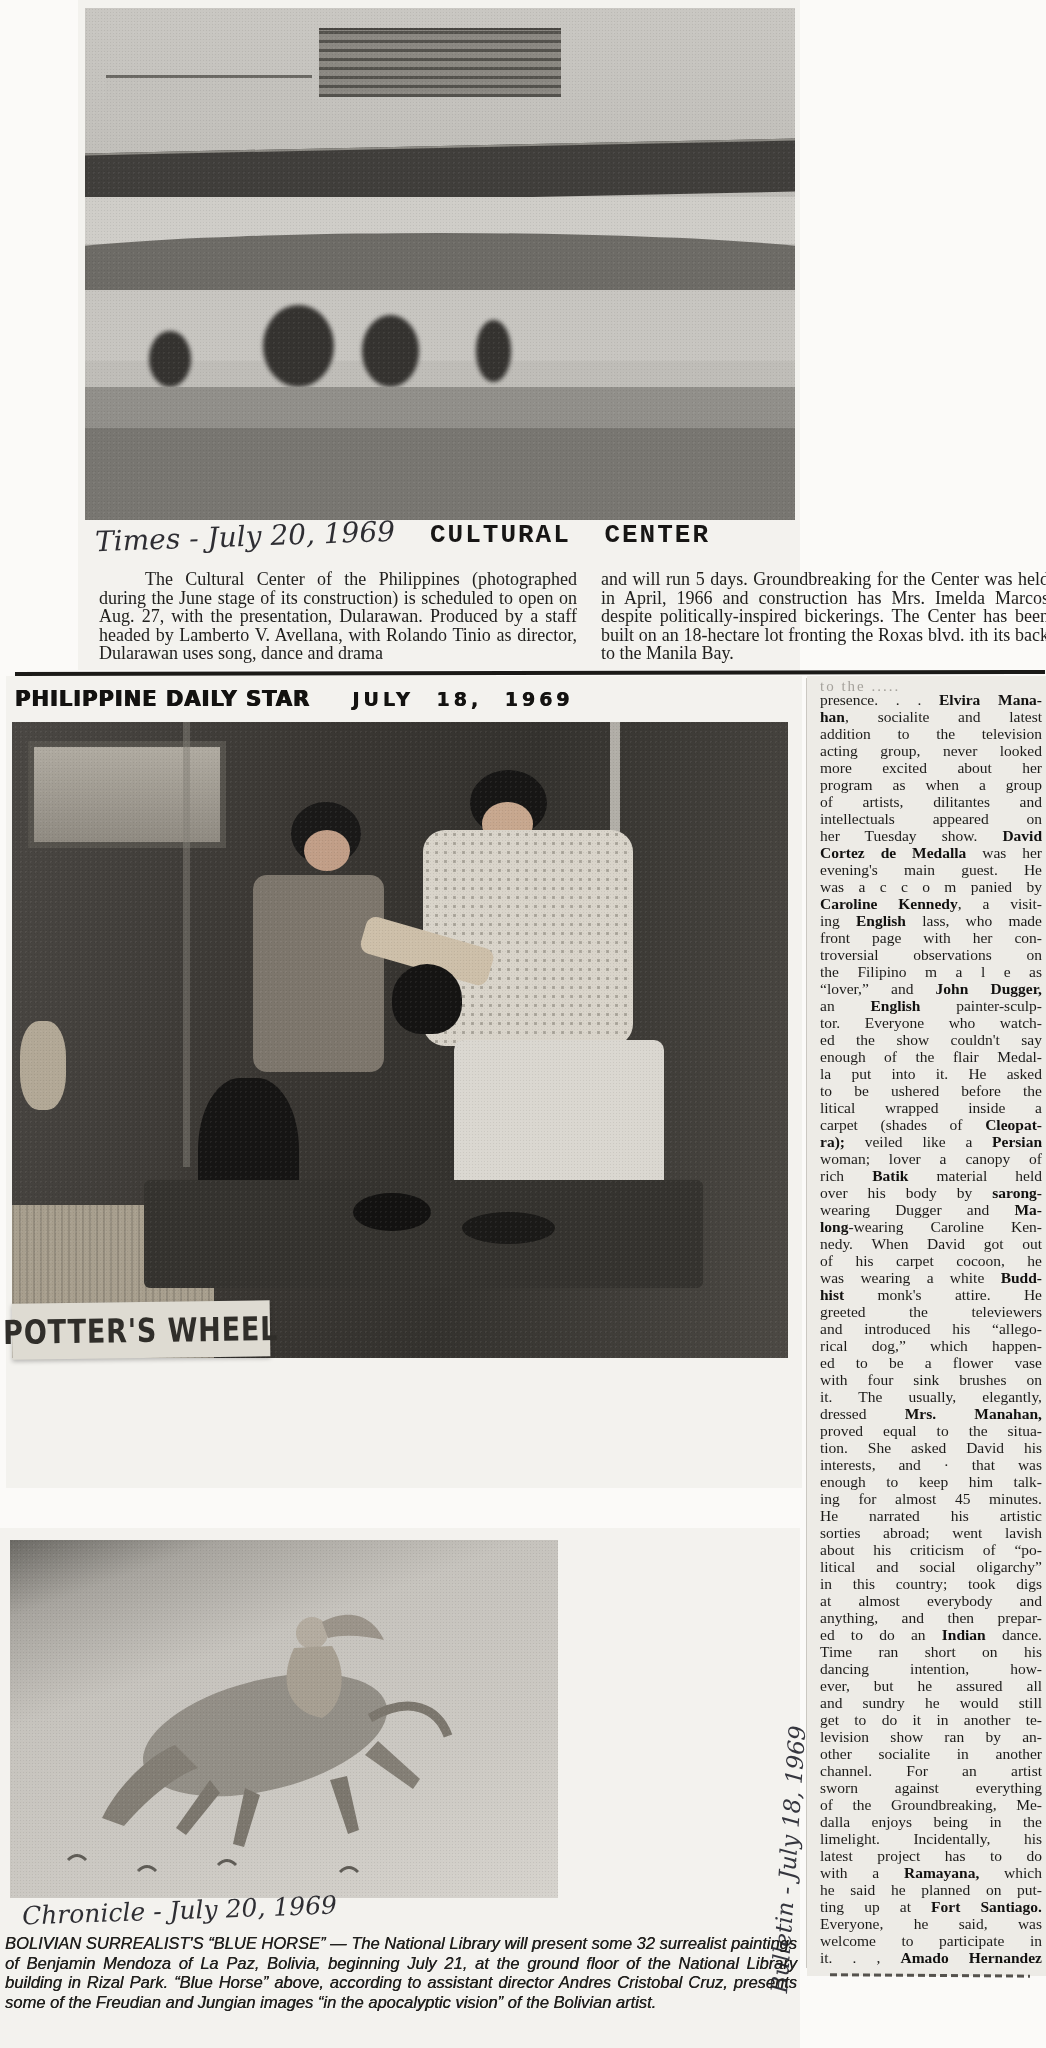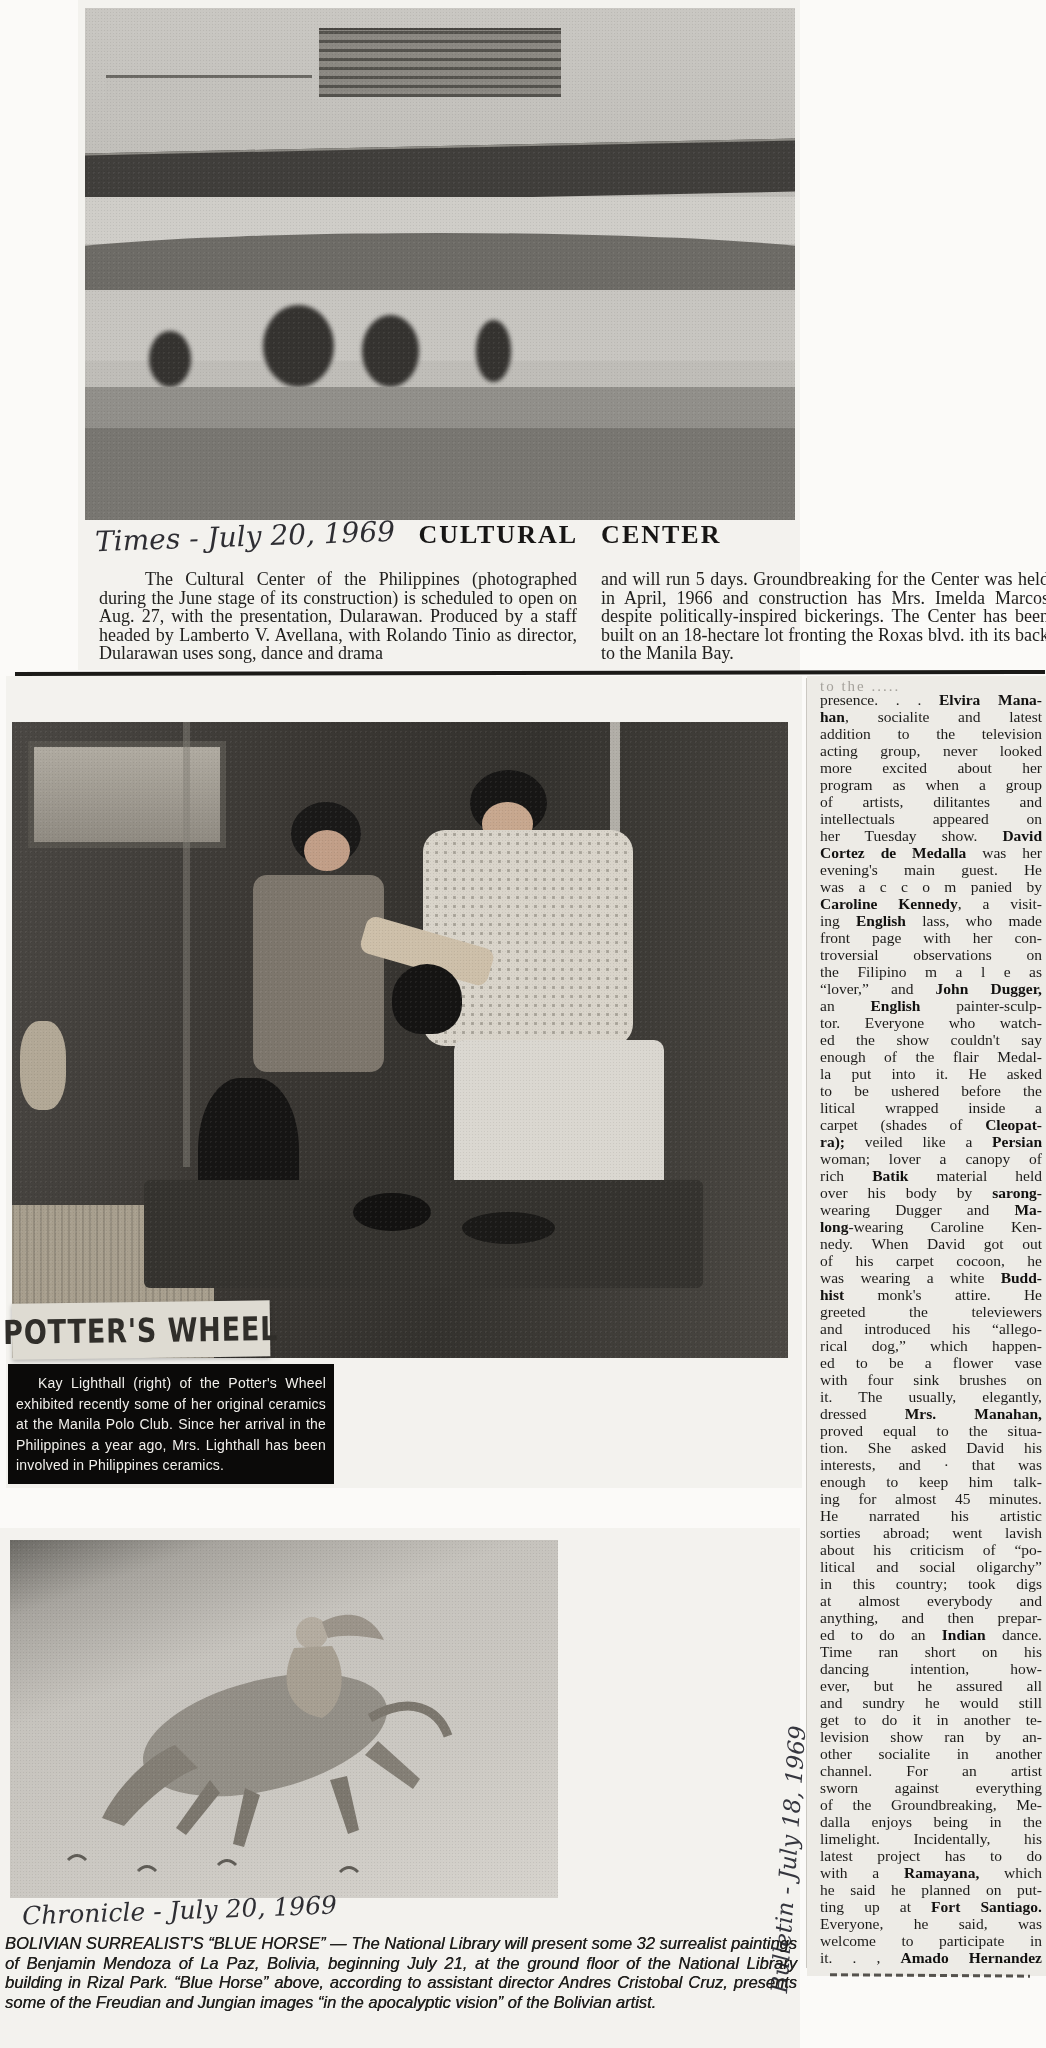--- a/index.html
+++ b/index.html
@@ -56,21 +56,21 @@
   .photo-bh svg{position:absolute;inset:0;}
   
   .hw{position:absolute;font-family:"DejaVu Serif",serif;font-style:italic;color:#2e2e33;
       white-space:nowrap;}
   .hw-times{left:95px;top:520px;font-size:28px;transform:rotate(-2deg);}
   .hw-chronicle{left:22px;top:1896px;font-size:25px;transform:rotate(-2deg);}
   .hw-bulletin{left:766px;top:1992px;width:440px;font-size:23px;color:#35363e;
       transform:rotate(-86deg);transform-origin:0 0;}
   
   .headline{position:absolute;left:400px;top:520px;width:340px;margin:0;text-align:center;
-      font-size:26px;font-weight:bold;letter-spacing:2px;word-spacing:16px;color:#171615;}
+      font-size:26px;font-weight:bold;letter-spacing:2px;word-spacing:16px;color:#171615;font-family:Liberation Mono, monospace;}
   .cc-col{position:absolute;top:556px;margin:14px;font-size:18px;line-height:18.6px;
       text-align:justify;color:#21201e;}
   .cc-col-left{left:85px;width:478px;text-indent:46px;}
   .cc-col-right{left:587px;width:448px;}
   
   .rule-main{position:absolute;left:15px;top:671px;width:1030px;height:4px;background:#1b1a18;
       transform:rotate(-.12deg);}
   .masthead-row{position:absolute;left:15px;top:687px;display:flex;align-items:baseline;gap:42px;}
   .masthead{font-family:"DejaVu Sans",sans-serif;font-weight:bold;font-size:21px;color:#131210;
       letter-spacing:1px;text-shadow:.7px 0 0 #131210,-.4px 0 0 #131210;}
@@ -130,20 +130,24 @@
 
   <div class="hw hw-times">Times - July 20, 1969</div>
 
   <h1 class="headline">CULTURAL CENTER</h1>
 
   <p class="cc-col cc-col-left">The Cultural Center of the Philippines (photographed during the June stage of its construction) is scheduled to open on Aug. 27, with the presentation, Dularawan. Produced by a staff headed by Lamberto V. Avellana, with Rolando Tinio as director, Dularawan uses song, dance and drama</p>
   <p class="cc-col cc-col-right">and will run 5 days. Groundbreaking for the Center was held in April, 1966 and construction has Mrs. Imelda Marcos despite politically-inspired bickerings. The Center has been built on an 18-hectare lot fronting the Roxas blvd. ith its back to the Manila Bay.</p>
 
   <div class="rule-main"></div>
 
+  <div class="masthead-row">
+    <span class="masthead">PHILIPPINE DAILY STAR</span>
+    <span class="mast-date">JULY 18, 1969</span>
+  </div>
 
   <div class="photo photo-pw" style="left:12px;top:722px;width:776px;height:636px;">
     <div class="pw-frame"></div>
     <div class="pw-slit2"></div>
     <div class="pw-slit"></div>
     <div class="pw-w1hair"></div>
     <div class="pw-w1face"></div>
     <div class="pw-w1body"></div>
     <div class="pw-w2hair"></div>
     <div class="pw-w2face"></div>
@@ -157,23 +161,20 @@
     <div class="pw-table"></div>
     <div class="pw-obj1"></div>
     <div class="pw-obj2"></div>
     <div class="grain"></div>
   </div>
 
   <div class="pw-label">
     <span>POTTER'S WHEEL</span>
   </div>
 
-  <div class="caption-black">
-    <p>Kay Lighthall (right) of the Potter's Wheel exhibited recently some of her original ceramics at the Manila Polo Club. Since her arrival in the Philippines a year ago, Mrs. Lighthall has been involved in Philippines ceramics.</p>
-  </div>
 
   <aside class="society">
     <div class="cut-line">to the .....</div>
     <div>
         <div class="mline">presence. . . <b>Elvira Mana-</b></div>
         <div class="mline"><b>han</b>, socialite and latest</div>
         <div class="mline">addition to the television</div>
         <div class="mline">acting group, never looked</div>
         <div class="mline">more excited about her</div>
         <div class="mline">program as when a group</div>

